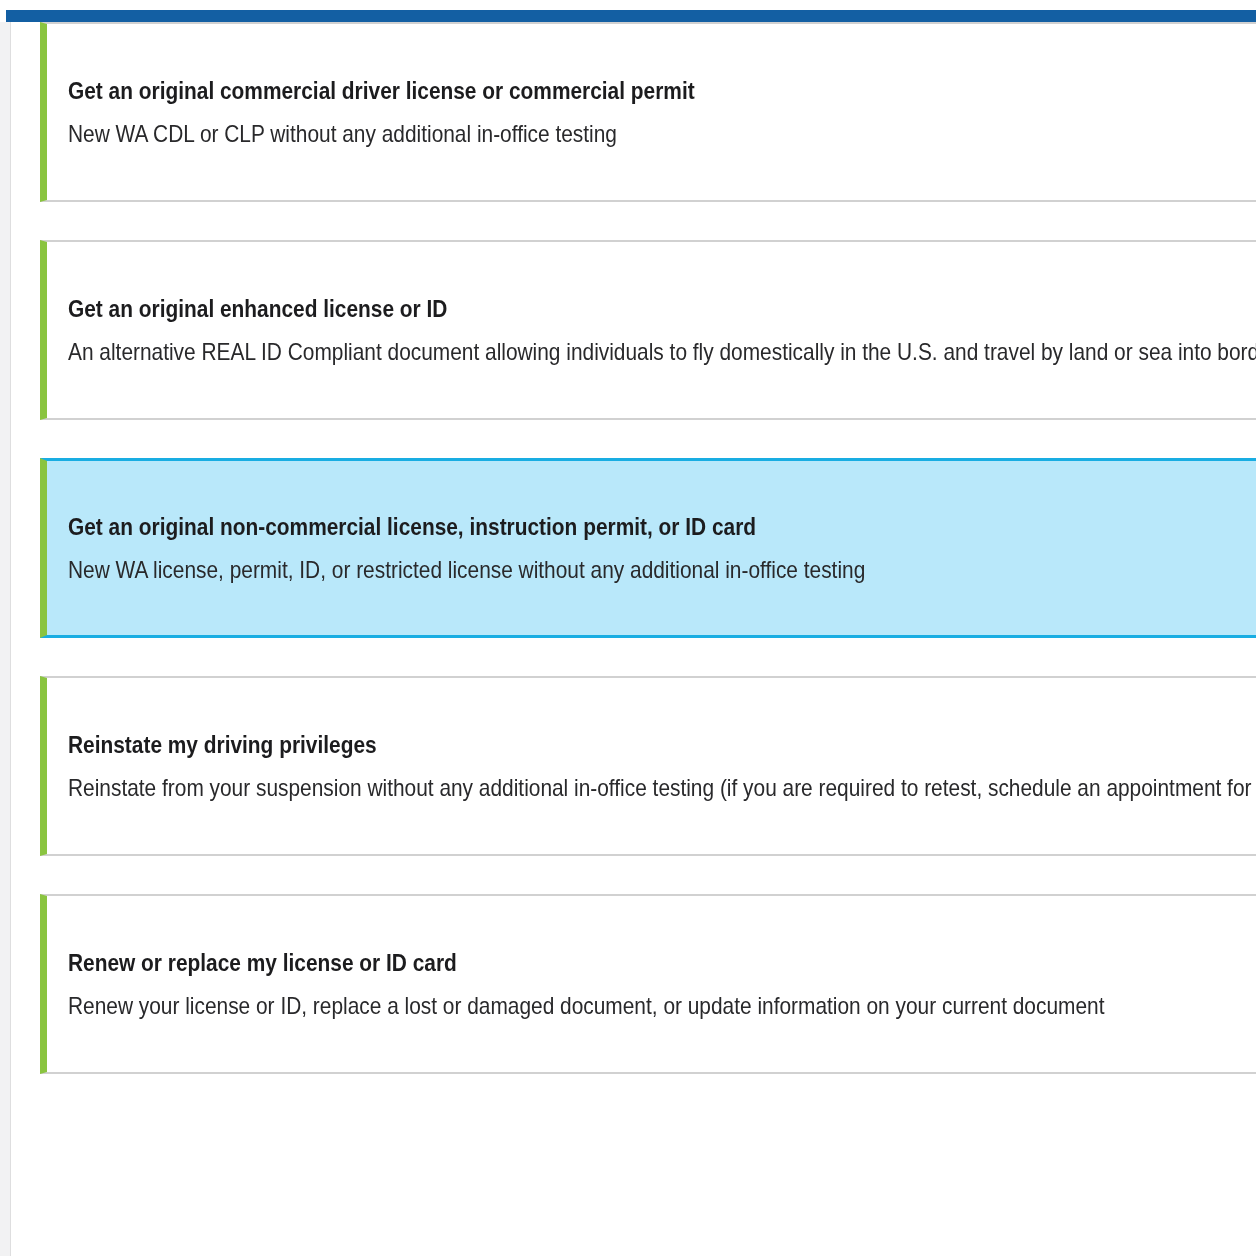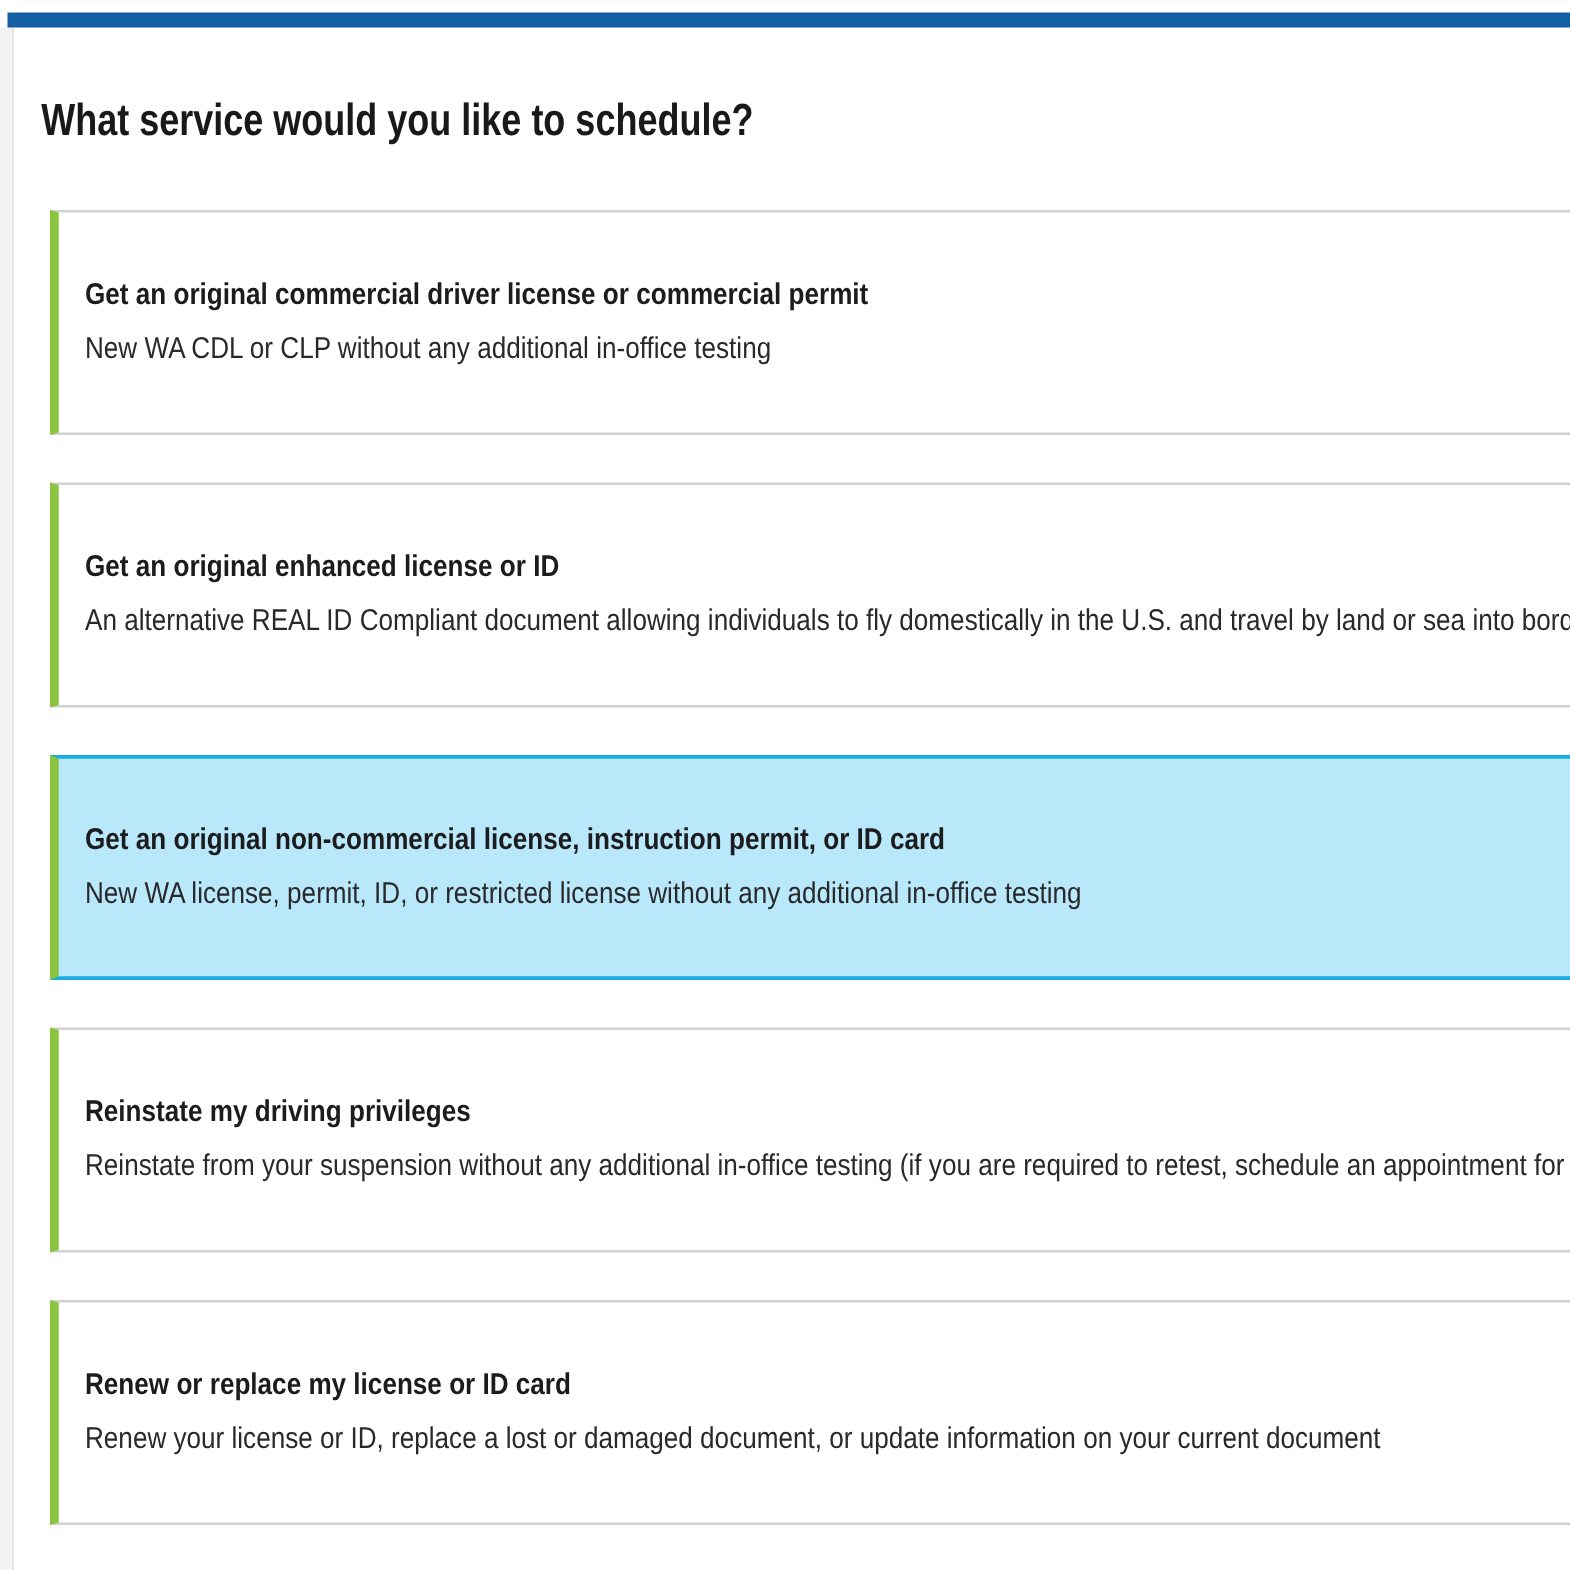--- a/index.html
+++ b/index.html
@@ -99,21 +99,20 @@
   }
   h1 .sx { transform: scaleX(0.80); }
 </style>
 </head>
 <body>
 
 <div class="left-edge"></div>
 <div class="top-bar"></div>
 
 <main>
-  <h1><span class="sx">What service would you like to schedule?</span></h1>
 
   <div class="cards">
 
     <div class="card">
       <div class="card-title"><span class="sx">Get an original commercial driver license or commercial permit</span></div>
       <div class="card-desc"><span class="sx">New WA CDL or CLP without any additional in-office testing</span></div>
     </div>
 
     <div class="card">
       <div class="card-title"><span class="sx">Get an original enhanced license or ID</span></div>

